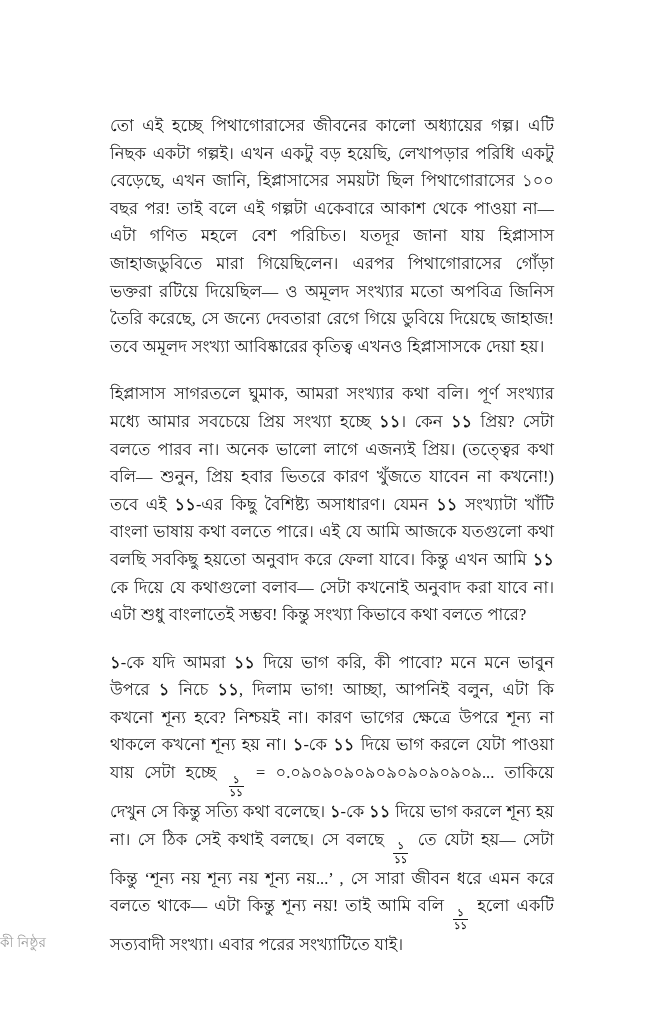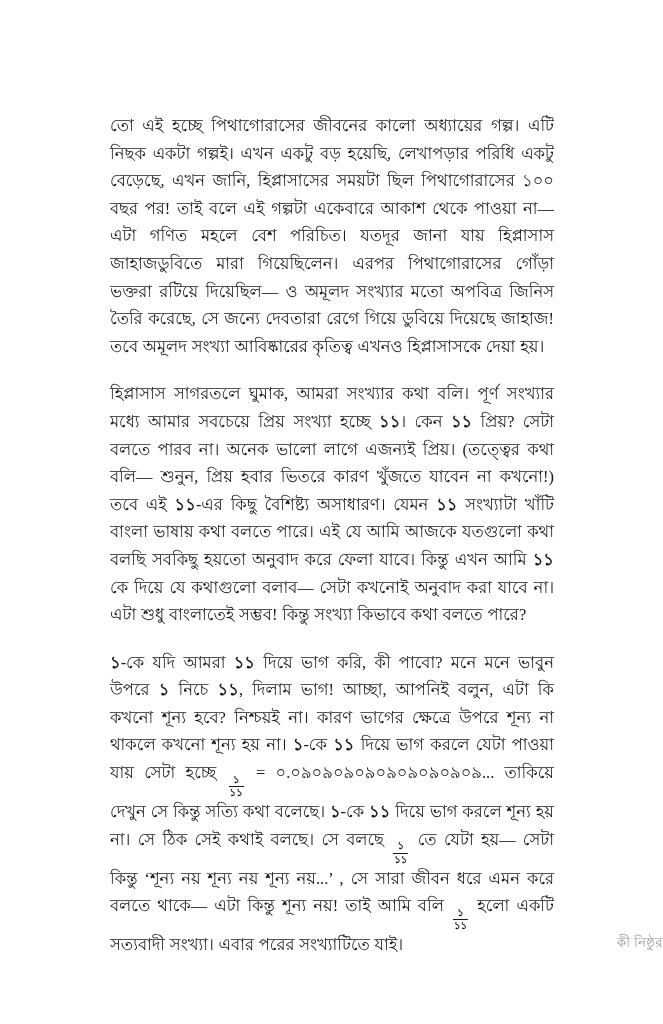--- a/index.html
+++ b/index.html
@@ -63,21 +63,21 @@
     padding: 1px 1px 0 1px;
     border-top: 1.2px solid #1a1a1a;
     line-height: 1.02;
   }
 
   .footer {
     position: absolute;
     left: 0;
     right: 0;
     top: 932px;
-    text-align: right;
+    text-align: left;
     font-size: 13.5px;
     color: #9a9a9a;
     letter-spacing: 0.02em;
   }
 </style>
 </head>
 <body>
 
 <div class="page">
 

